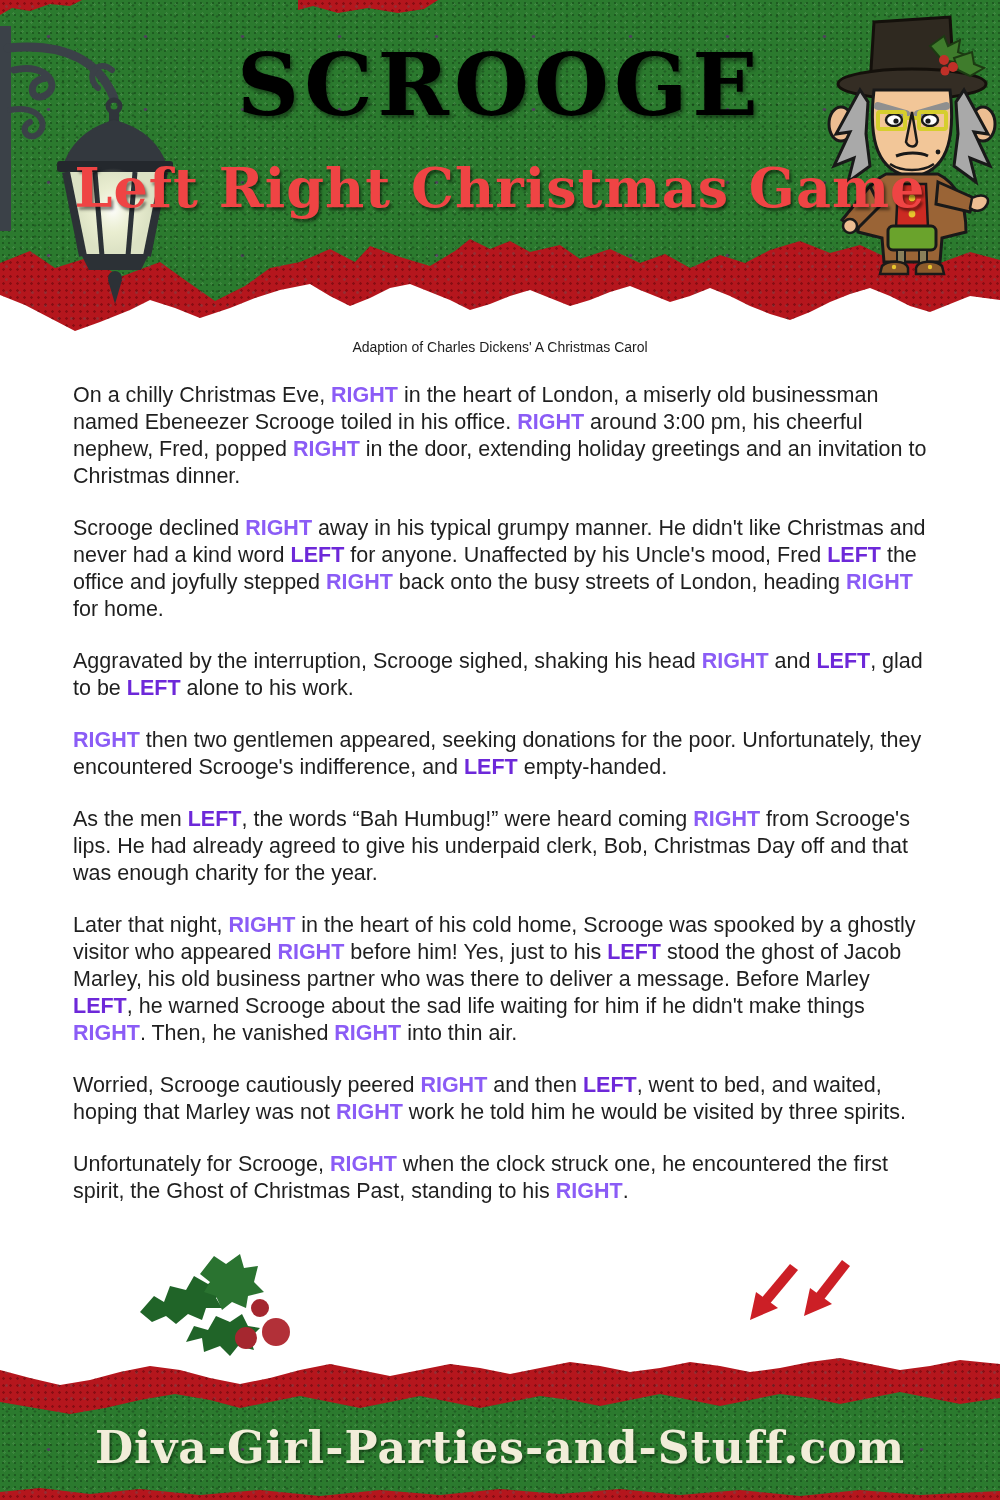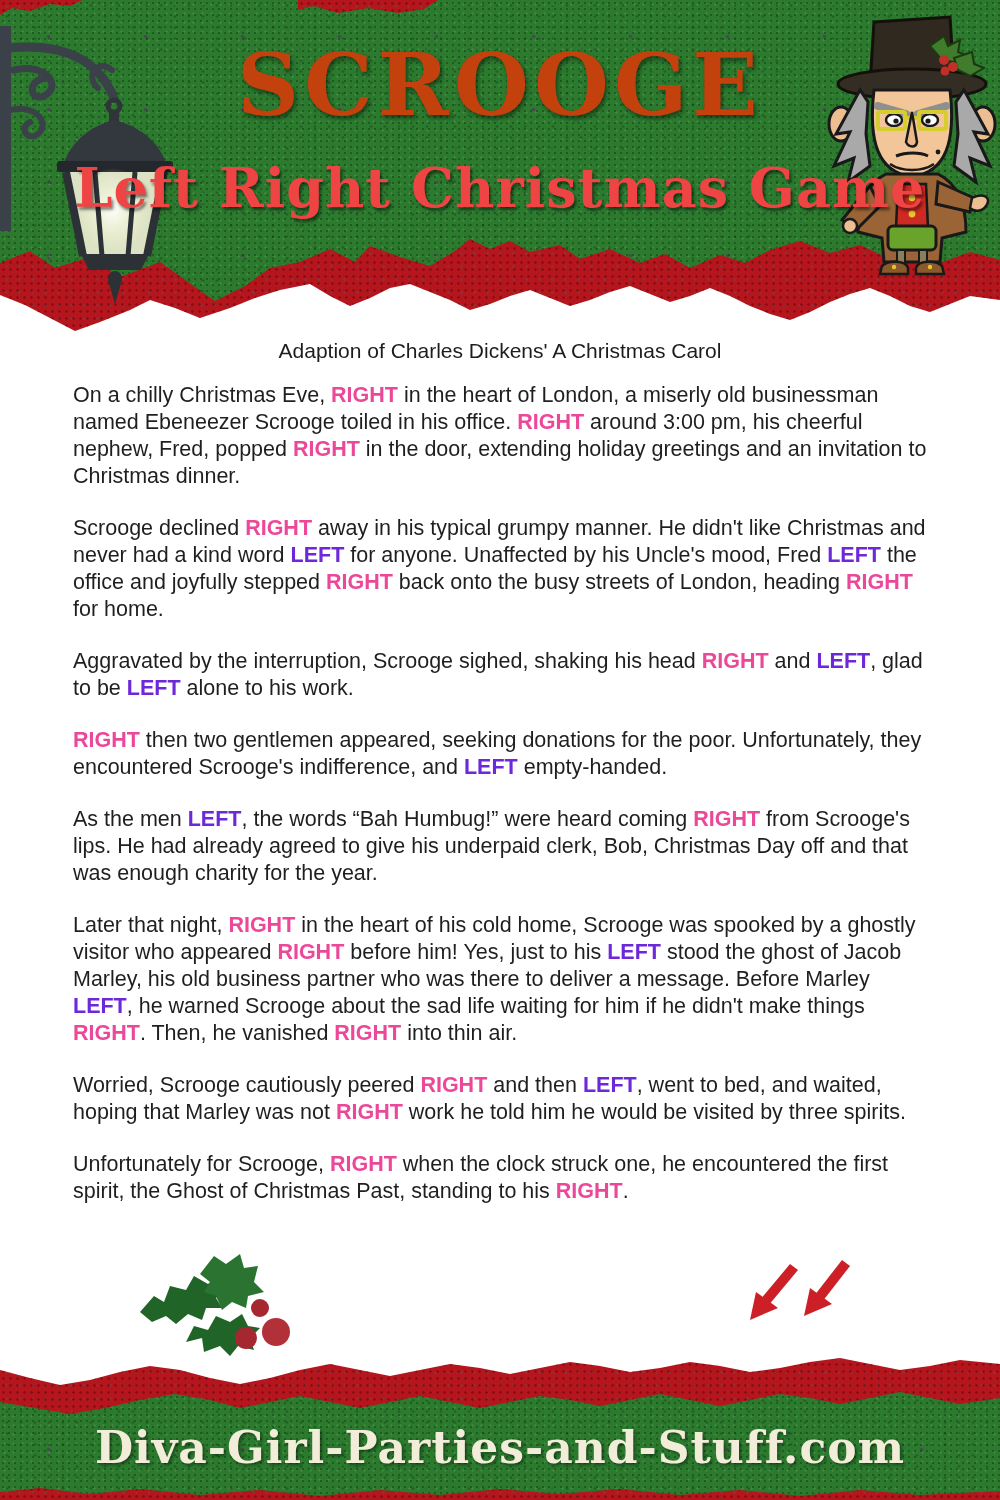--- a/index.html
+++ b/index.html
@@ -42,45 +42,45 @@
     position:absolute; top:0; left:0; width:82px; height:15px;
     clip-path:polygon(0 0,82px 0,70px 6px,50px 4px,30px 11px,12px 8px,0 15px);
   }
   .top-splotch-mid {
     position:absolute; top:0; left:298px; width:140px; height:15px;
     clip-path:polygon(0 0,140px 0,126px 9px,100px 13px,70px 8px,40px 13px,15px 6px,0 10px);
   }
   .title-main {
     position:absolute; top:34px; left:0; width:1000px; text-align:center;
     font-family:"DejaVu Serif", serif; font-weight:bold;
-    font-size:86px; letter-spacing:5px; color:#c2410c;
+    font-size:86px; letter-spacing:5px; color:#000000;
     text-shadow:2px 3px 4px rgba(0,0,0,.45);
   }
   .title-sub {
     position:absolute; top:156px; left:0; width:1000px; text-align:center;
     font-family:"DejaVu Serif", serif; font-weight:bold;
     font-size:54px; letter-spacing:1px; color:#ef4444;
     text-shadow:2px 3px 3px rgba(0,0,0,.5);
   }
   .lantern-wrap { position:absolute; top:18px; left:0; width:235px; height:290px; }
   .scrooge-wrap { position:absolute; top:14px; left:826px; width:172px; height:268px; }
 
   
   .adaption {
     position:absolute; top:339px; left:0; width:1000px; text-align:center;
-    font-size:21px; color:#1d1d1d;
+    font-size:14px; color:#1d1d1d;
   }
   .story {
     position:absolute; top:382px; left:73px; width:860px;
     font-size:21.5px; line-height:27px; color:#1f1f1f;
   }
   .story .para { margin-bottom:25px; }
   .story .para:last-child { margin-top:13px; }
   .kw { font-weight:bold; }
-  .kw.right { color:#ec4899; }
+  .kw.right { color:#8b5cf6; }
   .kw.left  { color:#6d28d9; }
 
   
   .holly-wrap { position:absolute; top:1246px; left:130px; width:180px; height:112px; }
   .promo {
     position:absolute; top:1258px; left:280px; width:480px; text-align:center;
     font-family:"DejaVu Serif", serif; font-weight:bold;
     color:#cc2127; font-size:43px; line-height:56px;
     text-shadow:1px 1px 0 rgba(140,20,25,.25);
   }

